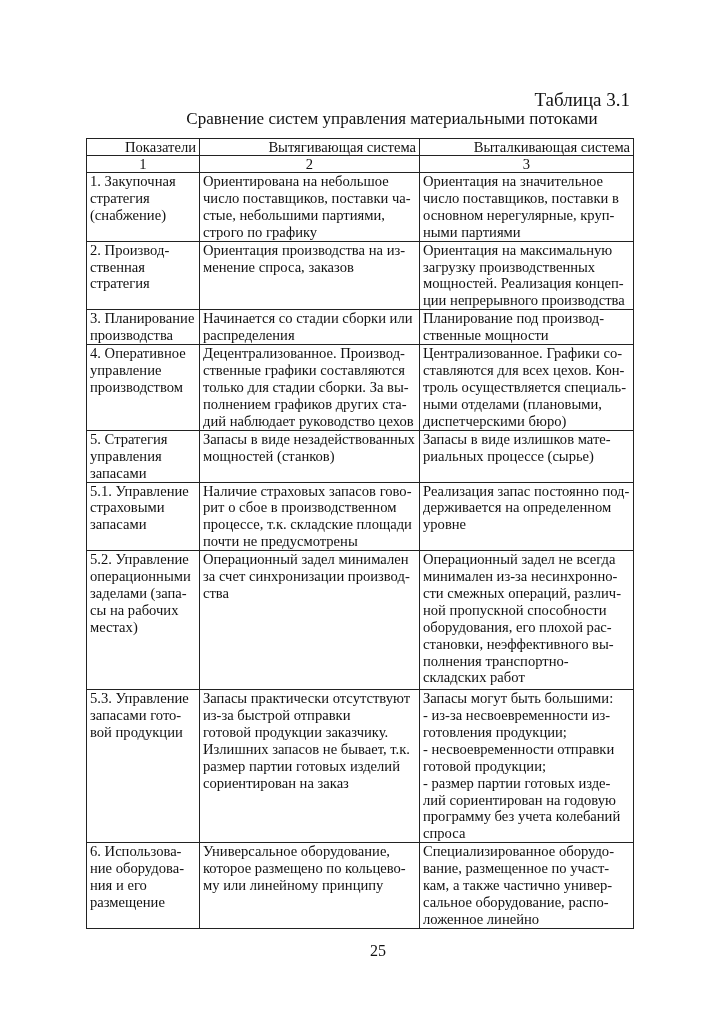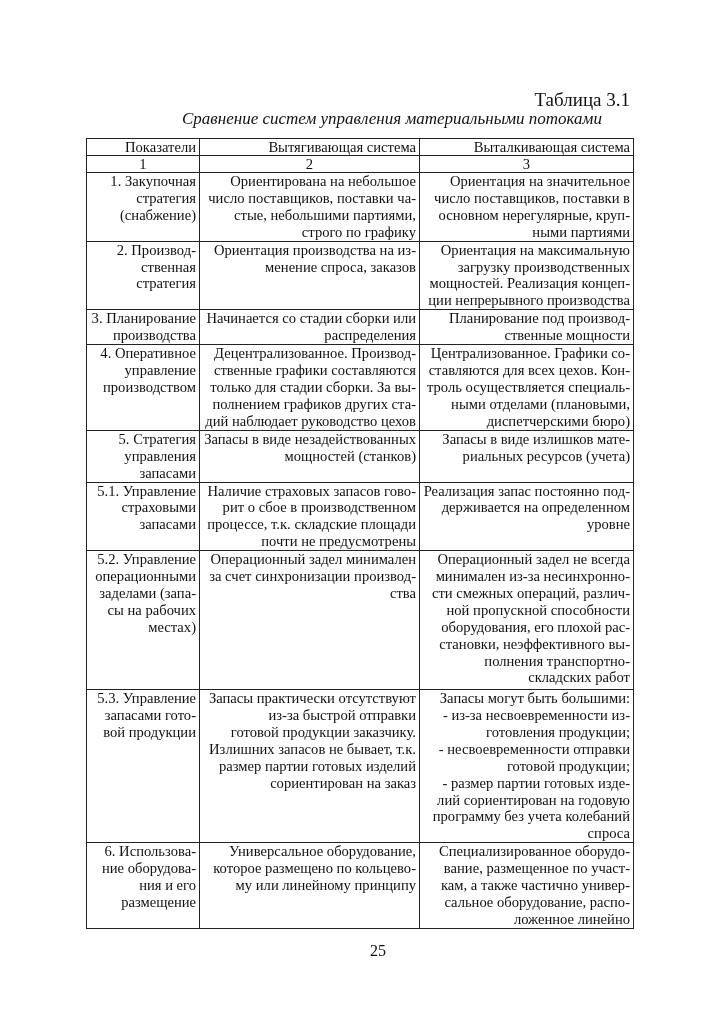--- a/index.html
+++ b/index.html
@@ -1,24 +1,24 @@
 <!DOCTYPE html>
 <html><head>
 <meta charset="utf-8">
 <style>
   html, body { margin: 0; padding: 0; background: #ffffff; }
   body { width: 724px; height: 1024px; position: relative; overflow: hidden;
          font-family: "Liberation Serif", "DejaVu Serif", serif; color: #111; }
   .table-num { position: absolute; right: 94px; top: 89px; font-size: 19px; }
-  .table-title { position: absolute; left: 0; width: 724px; top: 109px; text-align: center; font-size: 17px; padding-left: 60px; box-sizing: border-box; font-style: italic; }
+  .table-title { position: absolute; left: 0; width: 724px; top: 109px; text-align: center; font-size: 17px; padding-left: 60px; box-sizing: border-box; }
   table.cmp { position: absolute; left: 86px; top: 138px; width: 547px; border-collapse: collapse; table-layout: fixed; font-size: 14.6px; line-height: 16.9px; }
   table.cmp col.c1 { width: 113px; }
   table.cmp col.c2 { width: 220px; }
   table.cmp col.c3 { width: 214px; }
-  table.cmp th, table.cmp td { border: 1px solid #222; padding: 0 3px 0 3px; vertical-align: top; font-weight: normal; text-align: right; }
+  table.cmp th, table.cmp td { border: 1px solid #222; padding: 0 3px 0 3px; vertical-align: top; font-weight: normal; }
   table.cmp th { text-align: right; height: 16px; line-height: 16px; }
   table.cmp tr.numrow td { text-align: center; height: 16px; line-height: 16px; }
   .cell-text { white-space: pre-line; display: block; }
   .page-number { position: absolute; left: 16px; width: 724px; top: 942px; text-align: center; font-size: 16px; }
 </style>
 </head>
 <body>
 
 <div class="table-num">Таблица 3.1</div>
 <div class="table-title">Сравнение систем управления материальными потоками</div>
@@ -118,21 +118,21 @@
           <span class="cell-text">5. Стратегия
 управления
 запасами</span>
         </td>
         <td>
           <span class="cell-text">Запасы в виде незадействованных
 мощностей (станков)</span>
         </td>
         <td>
           <span class="cell-text">Запасы в виде излишков мате-
-риальных ресурсов (учета)</span>
+риальных процессе (сырье)</span>
         </td>
       </tr>
       <tr style="height: 67px;">
         <td>
           <span class="cell-text">5.1. Управление
 страховыми
 запасами</span>
         </td>
         <td>
           <span class="cell-text">Наличие страховых запасов гово-

